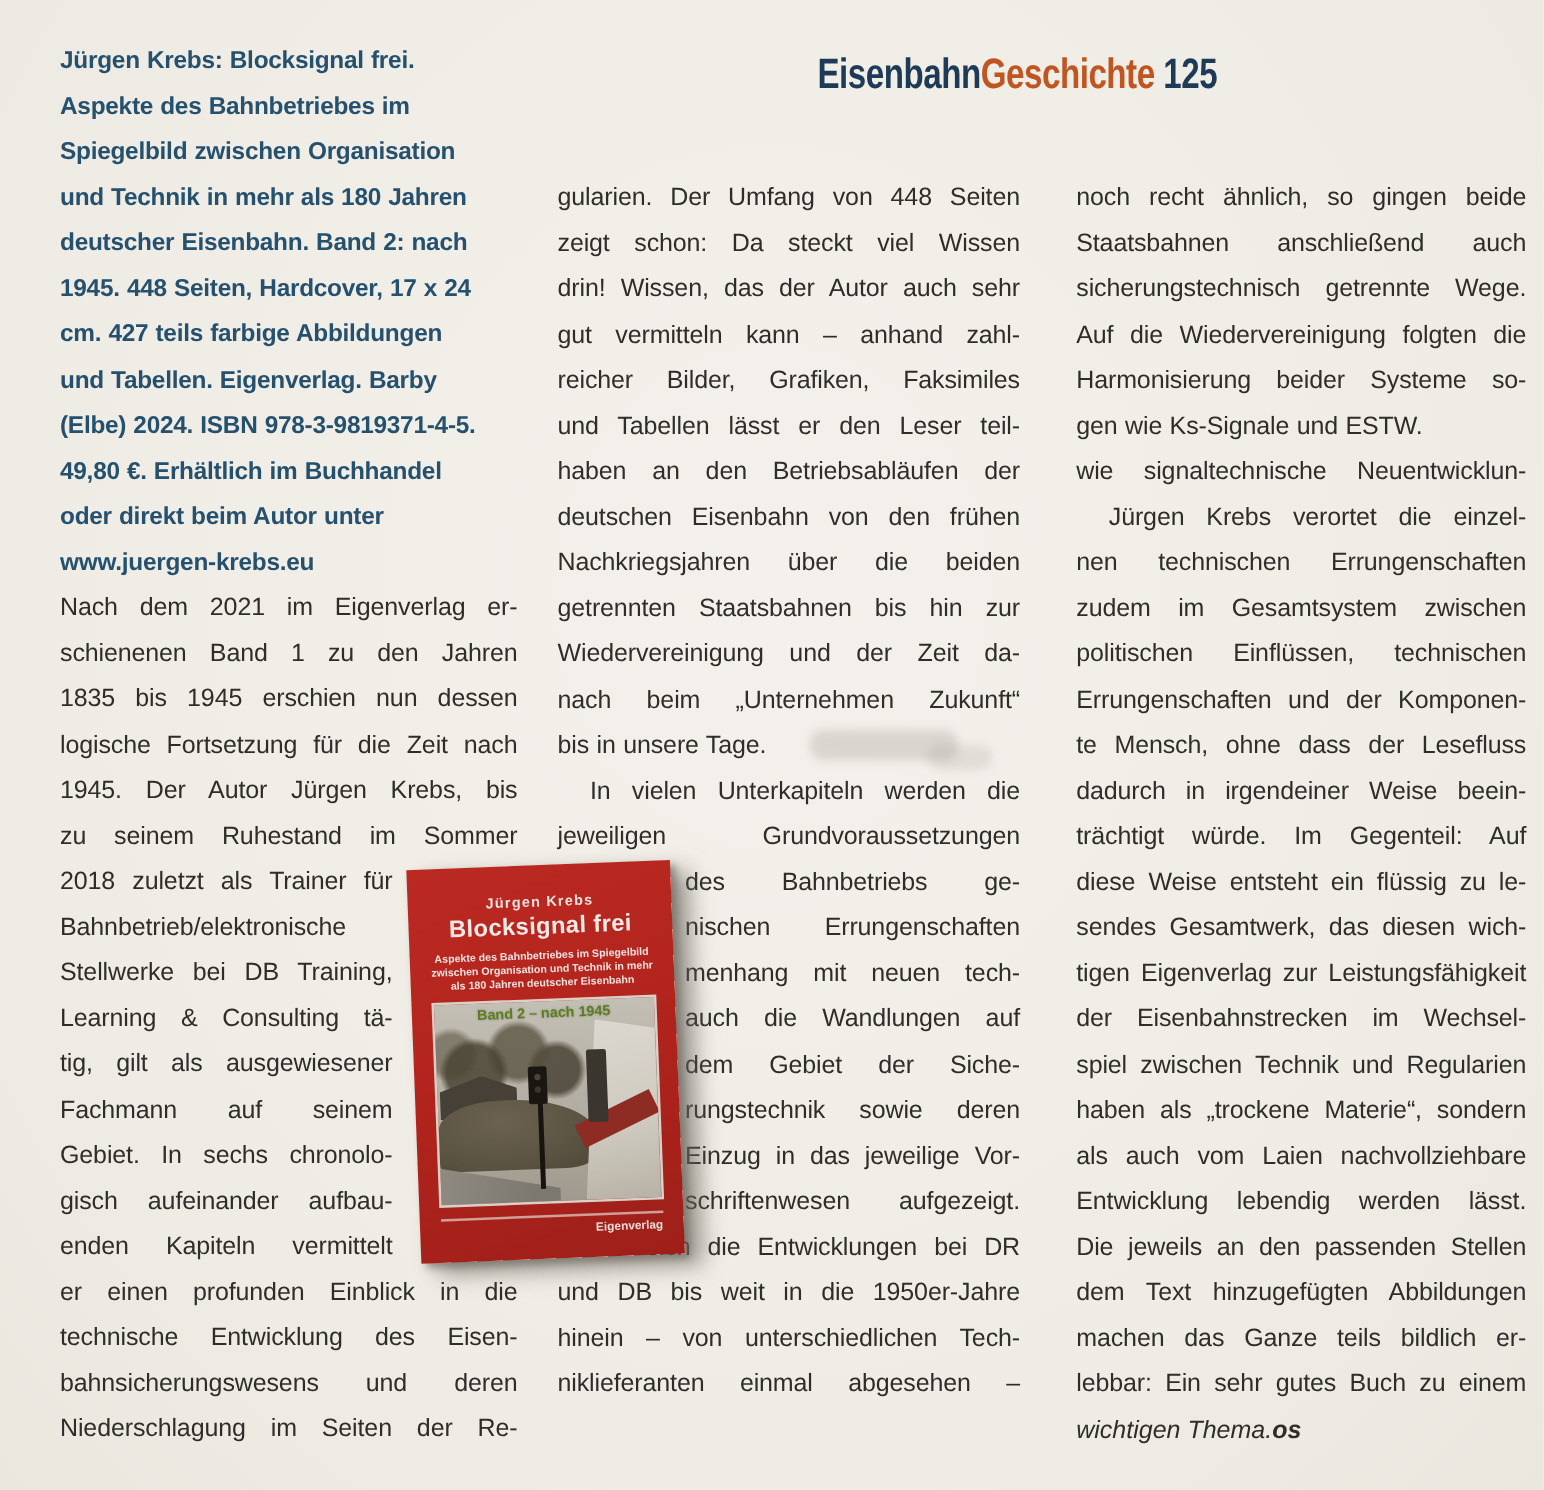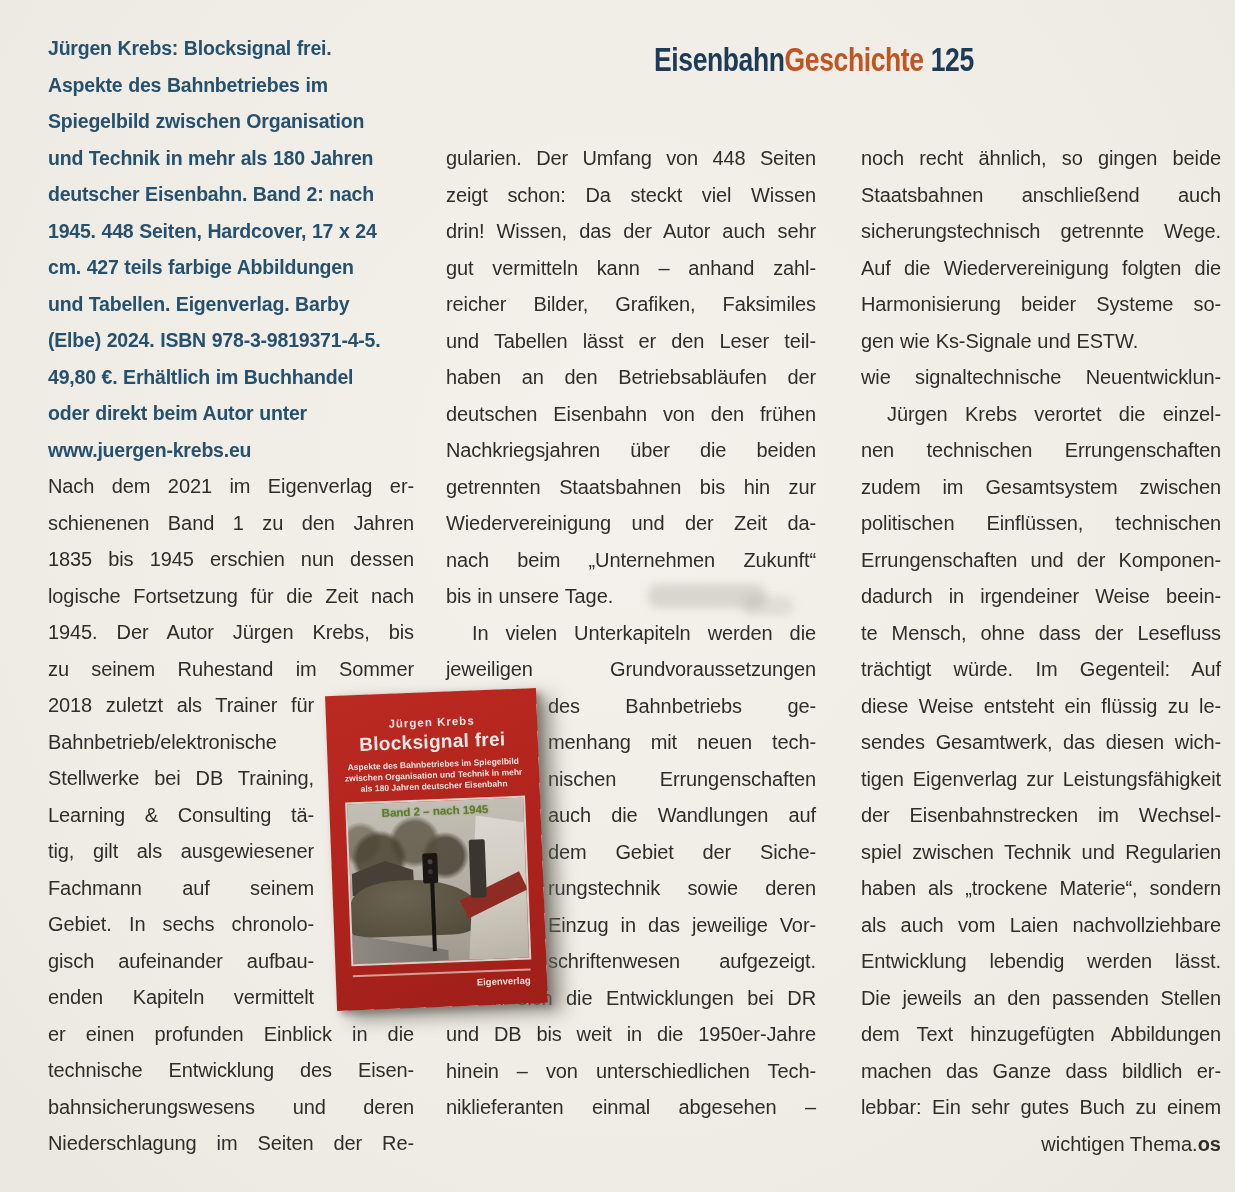--- a/index.html
+++ b/index.html
@@ -32,21 +32,21 @@
 
   
   .biblio{color:#25506e;font-weight:bold;font-size:19.5px;line-height:36.5px;}
   .biblio .line{text-align:left;text-align-last:left;letter-spacing:-0.2px;}
 
   
   .seg.narrow-left{width:266px;}
   .seg.narrow-right{width:268px;margin-left:auto;}
 
   
-  .signoff{display:flex;justify-content:flex-end;align-items:baseline;height:36.5px;}
+  .signoff{display:flex;justify-content:flex-start;align-items:baseline;height:36.5px;font-style:italic;}
   .signoff .initials{font-weight:bold;}
 
   
   .book{position:absolute;left:331px;top:692px;width:211px;height:315px;
         background:linear-gradient(160deg,#bb2a22 0%,#b2241d 45%,#9e1f19 100%);
         transform:rotate(-2.2deg);
         box-shadow:14px 9px 18px rgba(105,100,90,.65), 4px 4px 6px rgba(90,85,78,.5);
         color:#f3e9e6;text-align:center;box-sizing:border-box;padding-top:24px;}
   .book-author{font-size:11.5px;letter-spacing:1px;font-weight:bold;color:#f0e3e0;}
   .book-title{font-size:19px;font-weight:bold;margin-top:3px;letter-spacing:0.3px;}
@@ -160,22 +160,22 @@
         <div class="line">Wiedervereinigung und der Zeit da-</div>
         <div class="line">nach beim „Unternehmen Zukunft“</div>
         <div class="line ragged">bis in unsere Tage.</div>
       </div>
     <div class="seg full">
         <div class="line indent">In vielen Unterkapiteln werden die</div>
         <div class="line">jeweiligen Grundvoraussetzungen</div>
       </div>
     <div class="seg narrow-right">
         <div class="line">des Bahnbetriebs ge-</div>
+        <div class="line">nischen Errungenschaften</div>
         <div class="line">menhang mit neuen tech-</div>
-        <div class="line">nischen Errungenschaften</div>
         <div class="line">auch die Wandlungen auf</div>
         <div class="line">dem Gebiet der Siche-</div>
         <div class="line">rungstechnik sowie deren</div>
         <div class="line">Einzug in das jeweilige Vor-</div>
         <div class="line">schriftenwesen aufgezeigt.</div>
       </div>
     <div class="seg full">
         <div class="line">Waren sich die Entwicklungen bei DR</div>
         <div class="line">und DB bis weit in die 1950er-Jahre</div>
         <div class="line">hinein – von unterschiedlichen Tech-</div>
@@ -192,34 +192,34 @@
         <div class="line">Harmonisierung beider Systeme so-</div>
         <div class="line ragged">gen wie Ks-Signale und ESTW.</div>
         <div class="line">wie signaltechnische Neuentwicklun-</div>
       </div>
     <div class="seg full">
         <div class="line indent">Jürgen Krebs verortet die einzel-</div>
         <div class="line">nen technischen Errungenschaften</div>
         <div class="line">zudem im Gesamtsystem zwischen</div>
         <div class="line">politischen Einflüssen, technischen</div>
         <div class="line">Errungenschaften und der Komponen-</div>
+        <div class="line">te Mensch, ohne dass der Lesefluss</div>
         <div class="line">dadurch in irgendeiner Weise beein-</div>
-        <div class="line">te Mensch, ohne dass der Lesefluss</div>
         <div class="line">trächtigt würde. Im Gegenteil: Auf</div>
         <div class="line">diese Weise entsteht ein flüssig zu le-</div>
         <div class="line">sendes Gesamtwerk, das diesen wich-</div>
         <div class="line">tigen Eigenverlag zur Leistungsfähigkeit</div>
         <div class="line">der Eisenbahnstrecken im Wechsel-</div>
         <div class="line">spiel zwischen Technik und Regularien</div>
         <div class="line">haben als „trockene Materie“, sondern</div>
         <div class="line">als auch vom Laien nachvollziehbare</div>
         <div class="line">Entwicklung lebendig werden lässt.</div>
         <div class="line">Die jeweils an den passenden Stellen</div>
         <div class="line">dem Text hinzugefügten Abbildungen</div>
-        <div class="line">machen das Ganze dass bildlich er-</div>
+        <div class="line">machen das Ganze teils bildlich er-</div>
         <div class="line">lebbar: Ein sehr gutes Buch zu einem</div>
       </div>
     <div class="signoff">
       <span>wichtigen Thema.</span>
       <span class="initials">os</span>
     </div>
   </div>
 
   <div class="book">
     <div class="book-author">Jürgen Krebs</div>

